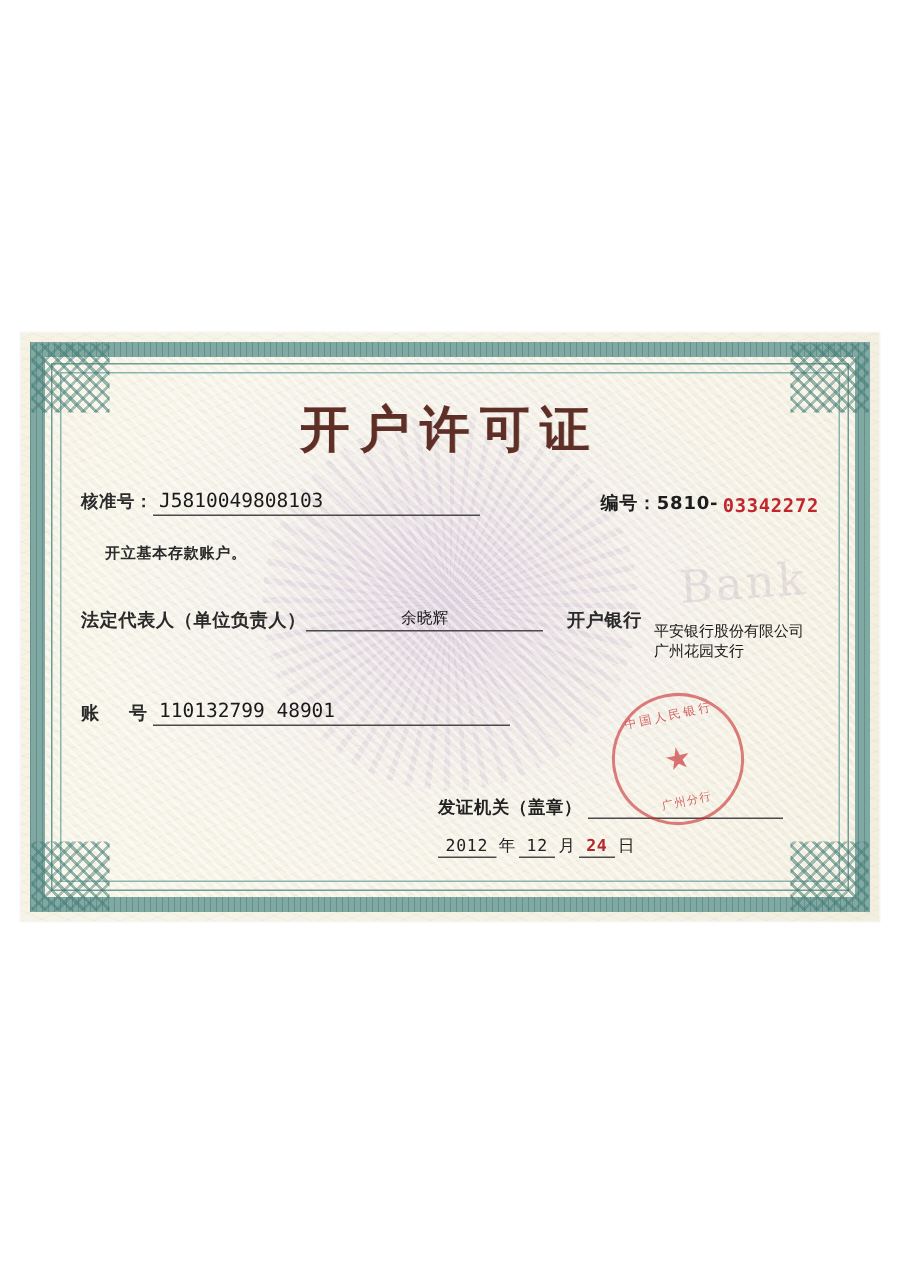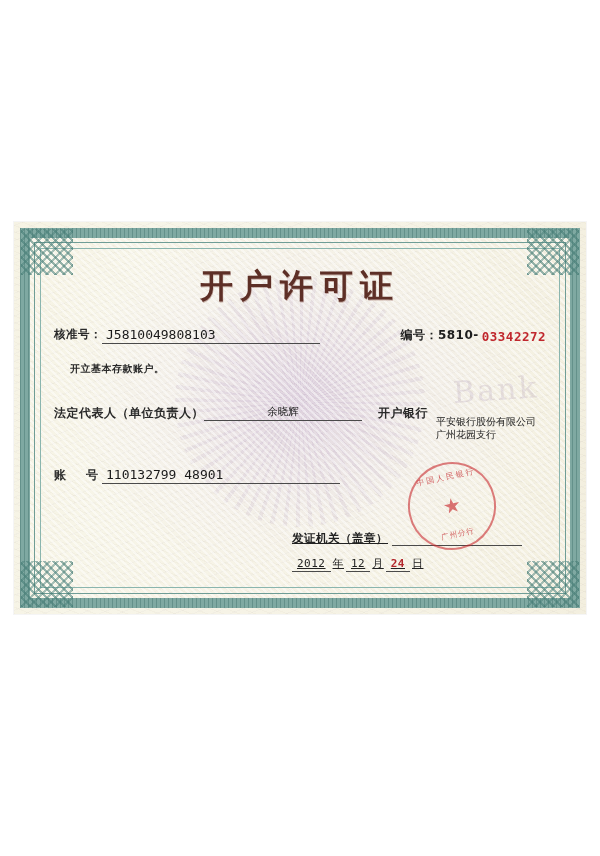--- a/index.html
+++ b/index.html
@@ -238,21 +238,20 @@
 
   
   #issuer-block {
     position: absolute;
     right: 30px;
     bottom: 8px;
     width: 230px;
     text-align: center;
     font-size: 11.5px;
     color: #222;
-    text-decoration: underline;
   }
   #issuer-line {
     display: flex;
     align-items: flex-end;
     font-weight: bold;
     letter-spacing: 0.5px;
   }
   #issuer-line .seal-space {
     flex: 1;
     border-bottom: 1px solid #4a4a4a;

